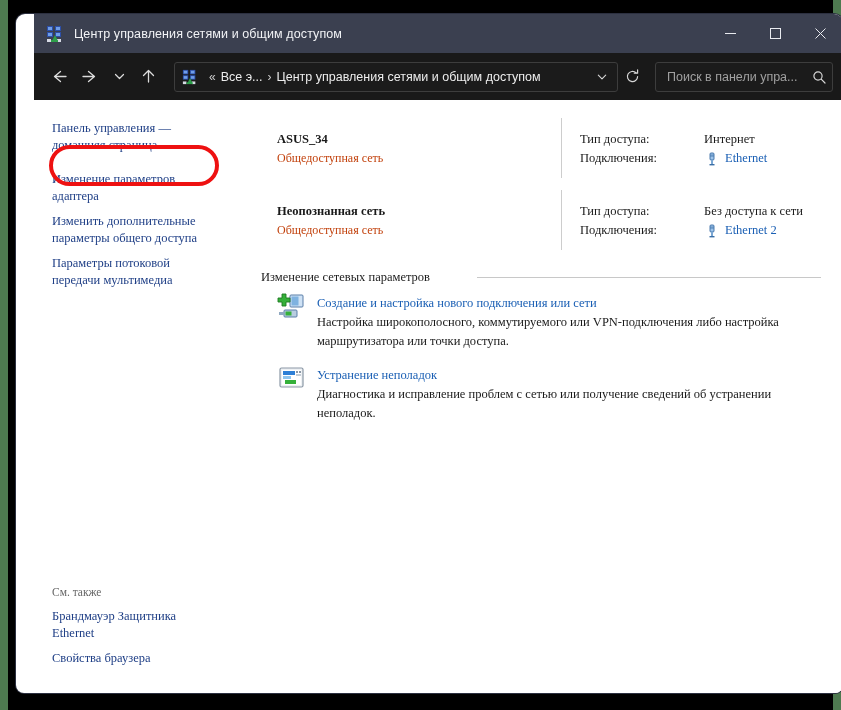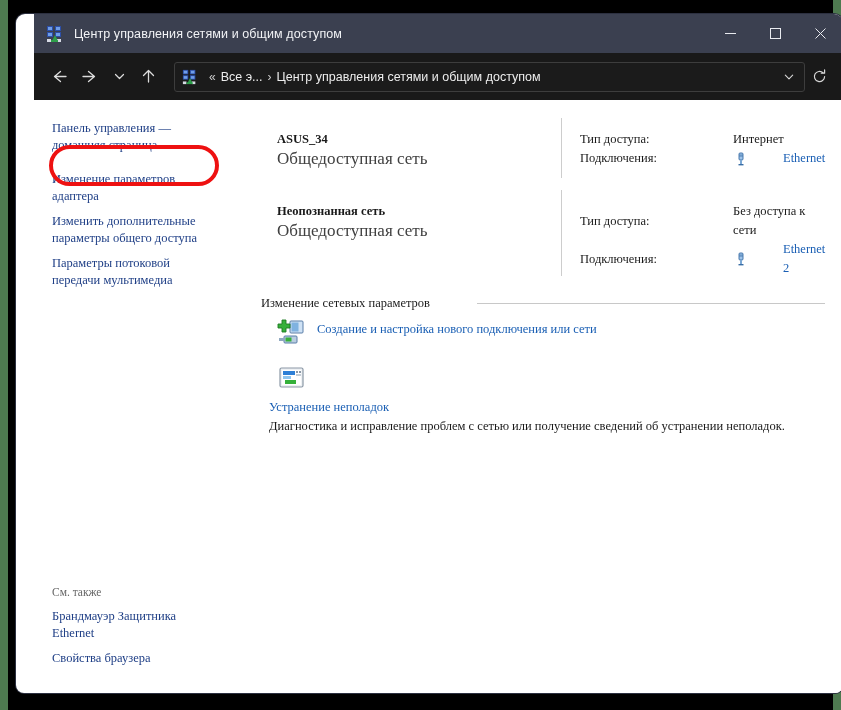--- a/index.html
+++ b/index.html
@@ -272,42 +272,41 @@
     padding: 14px 0 0 16px;
     box-sizing: border-box;
   }
   .net-name {
     font-size: 12.5px;
     font-weight: bold;
     color: #1a1a1a;
     line-height: 19px;
   }
   .net-type {
-    font-size: 17px;
-    color: #404040;
+    font-size: 12px;
+    color: #c2410c;
     line-height: 19px;
   }
   .net-divider {
     width: 1px;
     background: #cdcdcd;
     margin: 2px 0 2px 0;
     flex: 0 0 auto;
   }
   .net-right {
     flex: 1 1 auto;
     padding: 14px 0 0 18px;
     box-sizing: border-box;
   }
   .kv {
     display: flex;
     align-items: center;
     line-height: 19px;
     font-size: 12.5px;
     color: #1a1a1a;
-    gap: 29px;
   }
   .kv .k { width: 124px; flex: 0 0 auto; }
   .kv .v { color: #1a1a1a; }
   .kv .v.link { color: #1a5fb4; }
   .conn-icon {
     width: 16px;
     height: 16px;
     margin-right: 5px;
     flex: 0 0 auto;
     position: relative;
@@ -447,20 +446,29 @@
         </span>
       </div>
 
       <div id="refresh-btn">
         <svg width="15" height="15" viewBox="0 0 15 15">
           <path d="M12.6 7.5 a5.1 5.1 0 1 1 -1.6 -3.7" stroke="currentColor" stroke-width="1.2" fill="none" stroke-linecap="round"></path>
           <path d="M12.6 0.9 L12.6 4.2 L9.3 4.2" stroke="currentColor" stroke-width="1.2" fill="none" stroke-linecap="round" stroke-linejoin="round"></path>
         </svg>
       </div>
 
+      <div id="searchbox">
+        <input id="search-input" type="text" placeholder="Поиск в панели упра..." style="">
+        <span style="color:#d6d6d6;display:flex;align-items:center;">
+          <svg width="14" height="14" viewBox="0 0 14 14">
+            <circle cx="6" cy="6" r="4.1" stroke="currentColor" stroke-width="1.2" fill="none"></circle>
+            <path d="M9.2 9.2 L13 13" stroke="currentColor" stroke-width="1.2" stroke-linecap="round"></path>
+          </svg>
+        </span>
+      </div>
     </div>
 
     <div id="body-area">
 
       <div id="sidebar">
 
         <a class="side-link" href="#">Панель управления — домашняя страница</a>
 
         <a class="side-link spaced" href="#">Изменение параметров адаптера</a>
 
@@ -546,24 +554,25 @@
               <rect x="13" y="2" width="13" height="12" rx="1" fill="#cfe2f5" stroke="#5a7ea8" stroke-width="1"></rect>
               <rect x="14.5" y="3.5" width="7" height="9" fill="#7fb2e0"></rect>
               <path d="M5 1 L9 1 L9 5 L13 5 L13 9 L9 9 L9 13 L5 13 L5 9 L1 9 L1 5 L5 5 Z" fill="#35b03a" stroke="#1d7a22" stroke-width="0.9"></path>
               <rect x="7" y="17" width="13" height="7" rx="1" fill="#b9cde0" stroke="#5a7ea8" stroke-width="1"></rect>
               <rect x="8.5" y="18.5" width="6" height="4" fill="#35b03a"></rect>
               <rect x="2" y="19" width="6" height="3" fill="#8fa8c0"></rect>
             </svg>
           </div>
           <div class="task-body">
             <a class="task-title" href="#">Создание и настройка нового подключения или сети</a>
-          </div>
-        </div>
-
-        <div class="task" style="margin-top:14px;flex-direction:column;">
+            <div class="task-desc">Настройка широкополосного, коммутируемого или VPN-подключения либо настройка маршрутизатора или точки доступа.</div>
+          </div>
+        </div>
+
+        <div class="task" style="margin-top:14px;">
           <div class="task-icon">
             <svg width="30" height="28" viewBox="0 0 30 28">
               <rect x="3" y="3" width="23" height="19" rx="1.5" fill="#eef1f4" stroke="#8b98a6" stroke-width="1.2"></rect>
               <rect x="5" y="5" width="19" height="15" fill="#ffffff"></rect>
               <rect x="6" y="6" width="12" height="4" fill="#2d7fd6"></rect>
               <rect x="6" y="11" width="8" height="3" fill="#8fc5ef"></rect>
               <rect x="8" y="15" width="11" height="4" fill="#35b03a"></rect>
               <rect x="19" y="6" width="2" height="2" fill="#8b98a6"></rect>
               <rect x="22" y="6" width="2" height="2" fill="#8b98a6"></rect>
               <rect x="19" y="9" width="5" height="2" fill="#c3ccd6"></rect>

